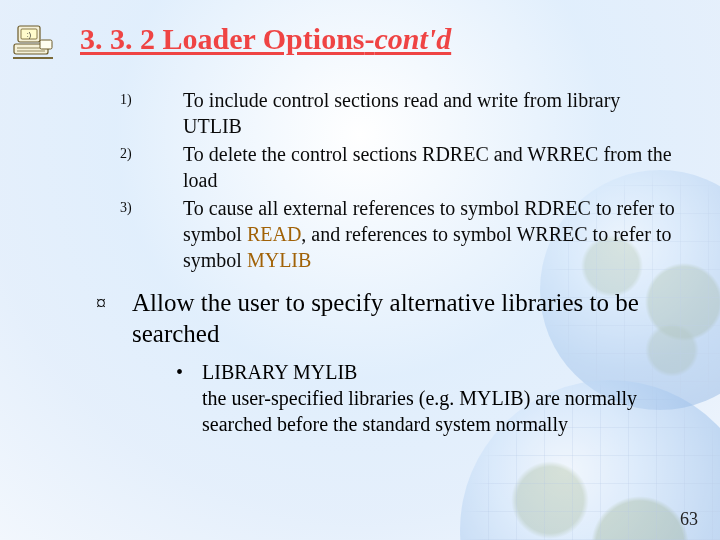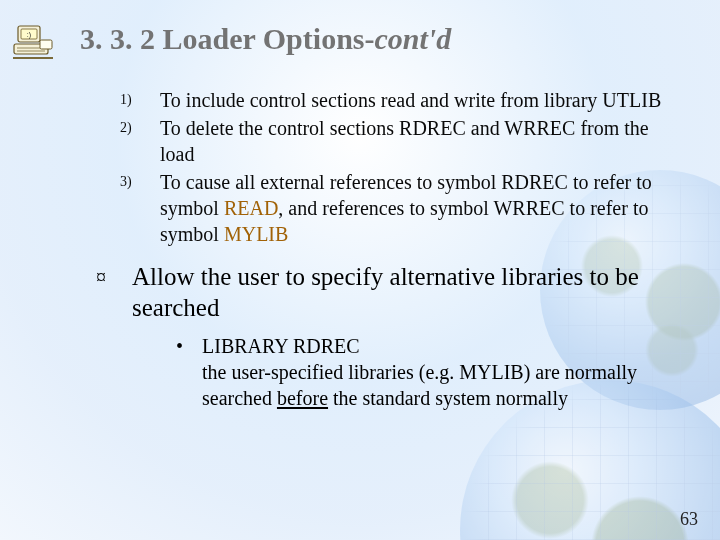--- a/index.html
+++ b/index.html
@@ -69,21 +69,22 @@
     z-index: 1;
     padding: 22px 40px 0 80px;
     box-sizing: border-box;
     height: 100%;
   }
 
   .title {
     font-size: 30px;
     line-height: 1.15;
     margin: 0 0 30px 0;
-    color: #737373;
+    color: #ef4444;
+    text-decoration: underline;
     text-underline-offset: 3px;
     font-weight: bold;
   }
   .title .contd {
     font-style: italic;
   }
 
   .ol-num {
     list-style: none;
     padding: 0;
@@ -98,20 +99,21 @@
     margin-bottom: 2px;
   }
   .ol-num .marker {
     flex: 0 0 40px;
     text-align: left;
     font-size: 14px;
     padding-top: 4px;
   }
   .ol-num .txt {
     flex: 1 1 auto;
+    margin-left: 23px;
   }
   .red { color: #a16207; }
 
   .bullet-main {
     list-style: none;
     padding: 0;
     margin: 8px 0 0 16px;
   }
   .bullet-main > li {
     display: flex;
@@ -132,21 +134,21 @@
     font-size: 20px;
     line-height: 1.3;
   }
   .sub > li {
     display: flex;
     align-items: flex-start;
   }
   .sub .marker {
     flex: 0 0 26px;
   }
-  .underline { text-decoration: underline; text-underline-offset: 2px; text-align: right; }
+  .underline { text-underline-offset: 2px; text-align: right; }
 
   
   .corner-icon {
     position: absolute;
     top: 24px;
     left: 12px;
     width: 44px;
     height: 40px;
     z-index: 1;
   }
@@ -209,19 +211,19 @@
   <ul class="bullet-main">
     <li>
       <span class="marker">¤</span>
       <span class="txt">Allow the user to specify alternative libraries to be searched</span>
     </li>
   </ul>
 
   <ul class="sub">
     <li>
       <span class="marker">•</span>
-      <span class="txt"><span>LIBRARY  RDREC</span><br><span>the  user-specified libraries (e.g. MYLIB) are normally searched </span><span class="underline">before</span><span> the standard system normally</span></span>
+      <span class="txt"><span>LIBRARY  MYLIB</span><br><span>the  user-specified libraries (e.g. MYLIB) are normally searched </span><span class="underline">before</span><span> the standard system normally</span></span>
     </li>
   </ul>
 
 </div>
 
 <div class="page-num">63</div>
 
 </body></html>

